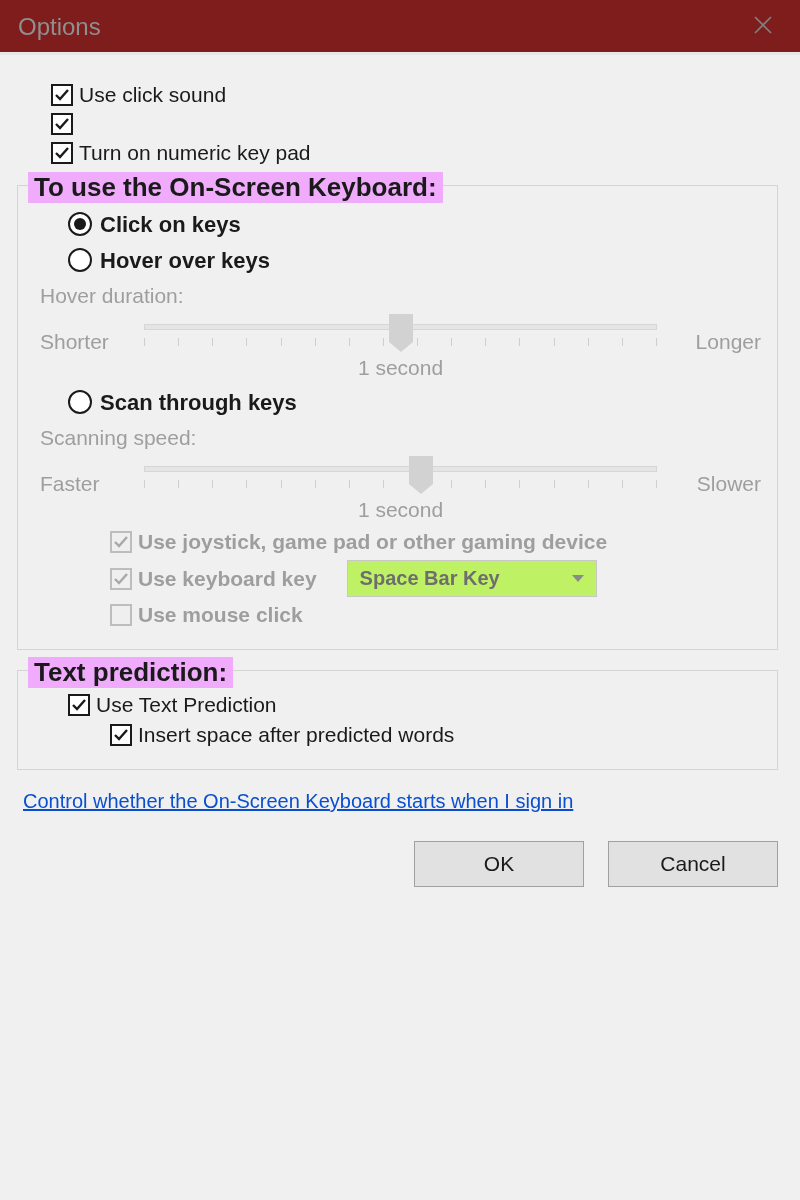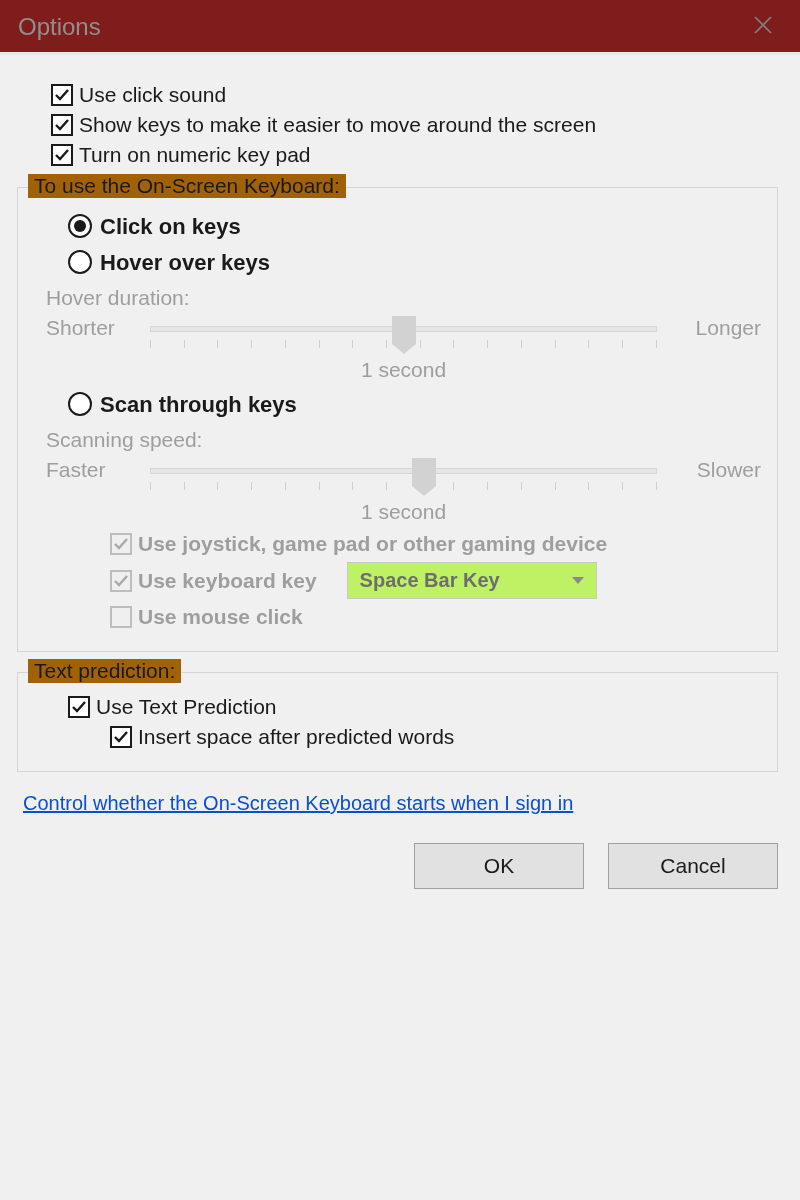--- a/index.html
+++ b/index.html
@@ -82,33 +82,34 @@
   .group {
     border: 1px solid #d4d4d4;
     margin: 20px 0 14px 0;
     padding: 16px 16px 16px 16px;
     position: relative;
   }
   .group-legend {
     position: absolute;
     top: -14px;
     left: 10px;
-    background: #a16207;
+    background: #f0abfc;
     padding: 0 6px;
-    font-size: 21px;
+    font-size: 26px;
+    font-weight: bold;
   }
   .indent1 { margin-left: 34px; }
   .indent2 { margin-left: 76px; }
   .disabled-text { color: #9e9e9e; font-weight: bold; }
   
-  .slider-block { margin: 6px 0 8px 12px; }
+  .slider-block { margin: 6px 0 8px 6px; }
   .slider-caption { color: #9e9e9e; font-size: 21px; margin-bottom: 6px; }
   .slider-row {
     display: flex;
-    align-items: flex-start;
+    align-items: flex-end;
     gap: 18px;
   }
   .slider-row .endlabel { color: #9e9e9e; font-size: 21px; width: 86px; }
   .slider-row .endlabel.right { text-align: right; }
   .slider-track-wrap { flex: 1; position: relative; height: 40px; }
   .slider-track {
     position: absolute;
     left: 0; right: 0; top: 10px;
     height: 6px;
     border: 1px solid #d6d6d6;
@@ -208,21 +209,20 @@
         </svg>
     </span>
     <span>Use click sound</span>
   </div>
   <div class="ck" style="margin-left:34px">
     <span class="ckbox">
       <svg viewBox="0 0 16 16">
           <path d="M2 8 L6 12 L14 3" stroke="#1a1a1a" stroke-width="2.4" fill="none"></path>
         </svg>
     </span>
-    <span>Show keys to make it easier to move around the screen</span>
   </div>
   <div class="ck" style="margin-left:34px">
     <span class="ckbox">
       <svg viewBox="0 0 16 16">
           <path d="M2 8 L6 12 L14 3" stroke="#1a1a1a" stroke-width="2.4" fill="none"></path>
         </svg>
     </span>
     <span>Turn on numeric key pad</span>
   </div>
 

